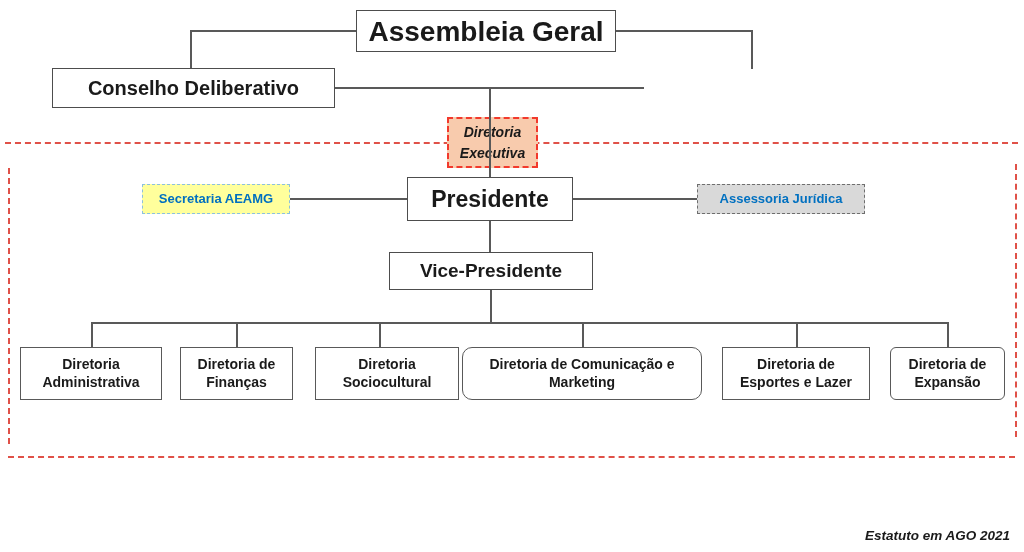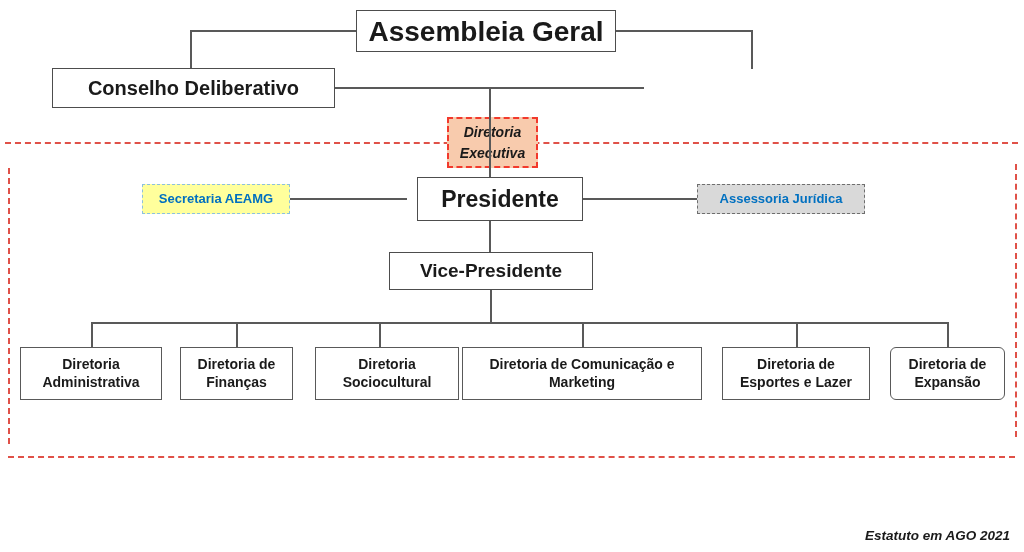--- a/index.html
+++ b/index.html
@@ -34,21 +34,21 @@
     justify-content: center;
     text-align: center;
     font-weight: bold;
     color: var(--text);
     line-height: 1.25;
     z-index: 3;
   }
   .node-assembleia { left: 356px; top: 10px;  width: 260px; height: 42px; font-size: 28px; text-align: center; }
   .node-deliberativo { left: 52px;  top: 68px;  width: 283px; height: 40px; font-size: 20px; }
   .node-fiscal      { left: 644px; top: 68px;  width: 207px; height: 40px; font-size: 20px; }
-  .node-presidente  { left: 417px; top: 177px; width: 166px; height: 44px; font-size: 23px; }
+  .node-presidente  { left: 407px; top: 177px; width: 166px; height: 44px; font-size: 23px; }
   .node-vice        { left: 389px; top: 252px; width: 204px; height: 38px; font-size: 19px; }
   .node-exec {
     left: 447px; top: 117px; width: 91px; height: 51px;
     background: var(--exec_fill);
     border: 2px dashed var(--exec_border);
     font-size: 14px;
     font-style: italic;
     font-weight: 600;
     z-index: 1;
     line-height: 1.45;
@@ -65,21 +65,21 @@
     left: 697px; top: 184px; width: 168px; height: 30px;
     background: var(--assessoria_fill);
     border: 1.6px dashed var(--assessoria_border);
     color: var(--highlight_text);
     font-size: 13px;
   }
   .node-dir { top: 347px; height: 53px; font-size: 14px; padding: 18px 6px; border-color: #595959; }
   .dir-0 { left: 20px;  width: 142px; }
   .dir-1 { left: 180px; width: 113px; }
   .dir-2 { left: 315px; width: 144px; }
-  .dir-3 { left: 462px; width: 240px; }
+  .dir-3 { left: 462px; width: 240px; border-radius: 10px; }
   .dir-4 { left: 722px; width: 148px; }
   .dir-5 { left: 890px; width: 115px; border-radius: 6px; }
   .conn { position: absolute; background: var(--line); z-index: 2; }
   .h { height: 1.5px; }
   .v { width: 1.5px; }
   .dash { position: absolute; z-index: 0; }
   .dash-h { border-top: 2px dashed var(--dashed_region); }
   .dash-v { border-left: 2px dashed var(--dashed_region); }
   .footer-note {
     position: absolute;

